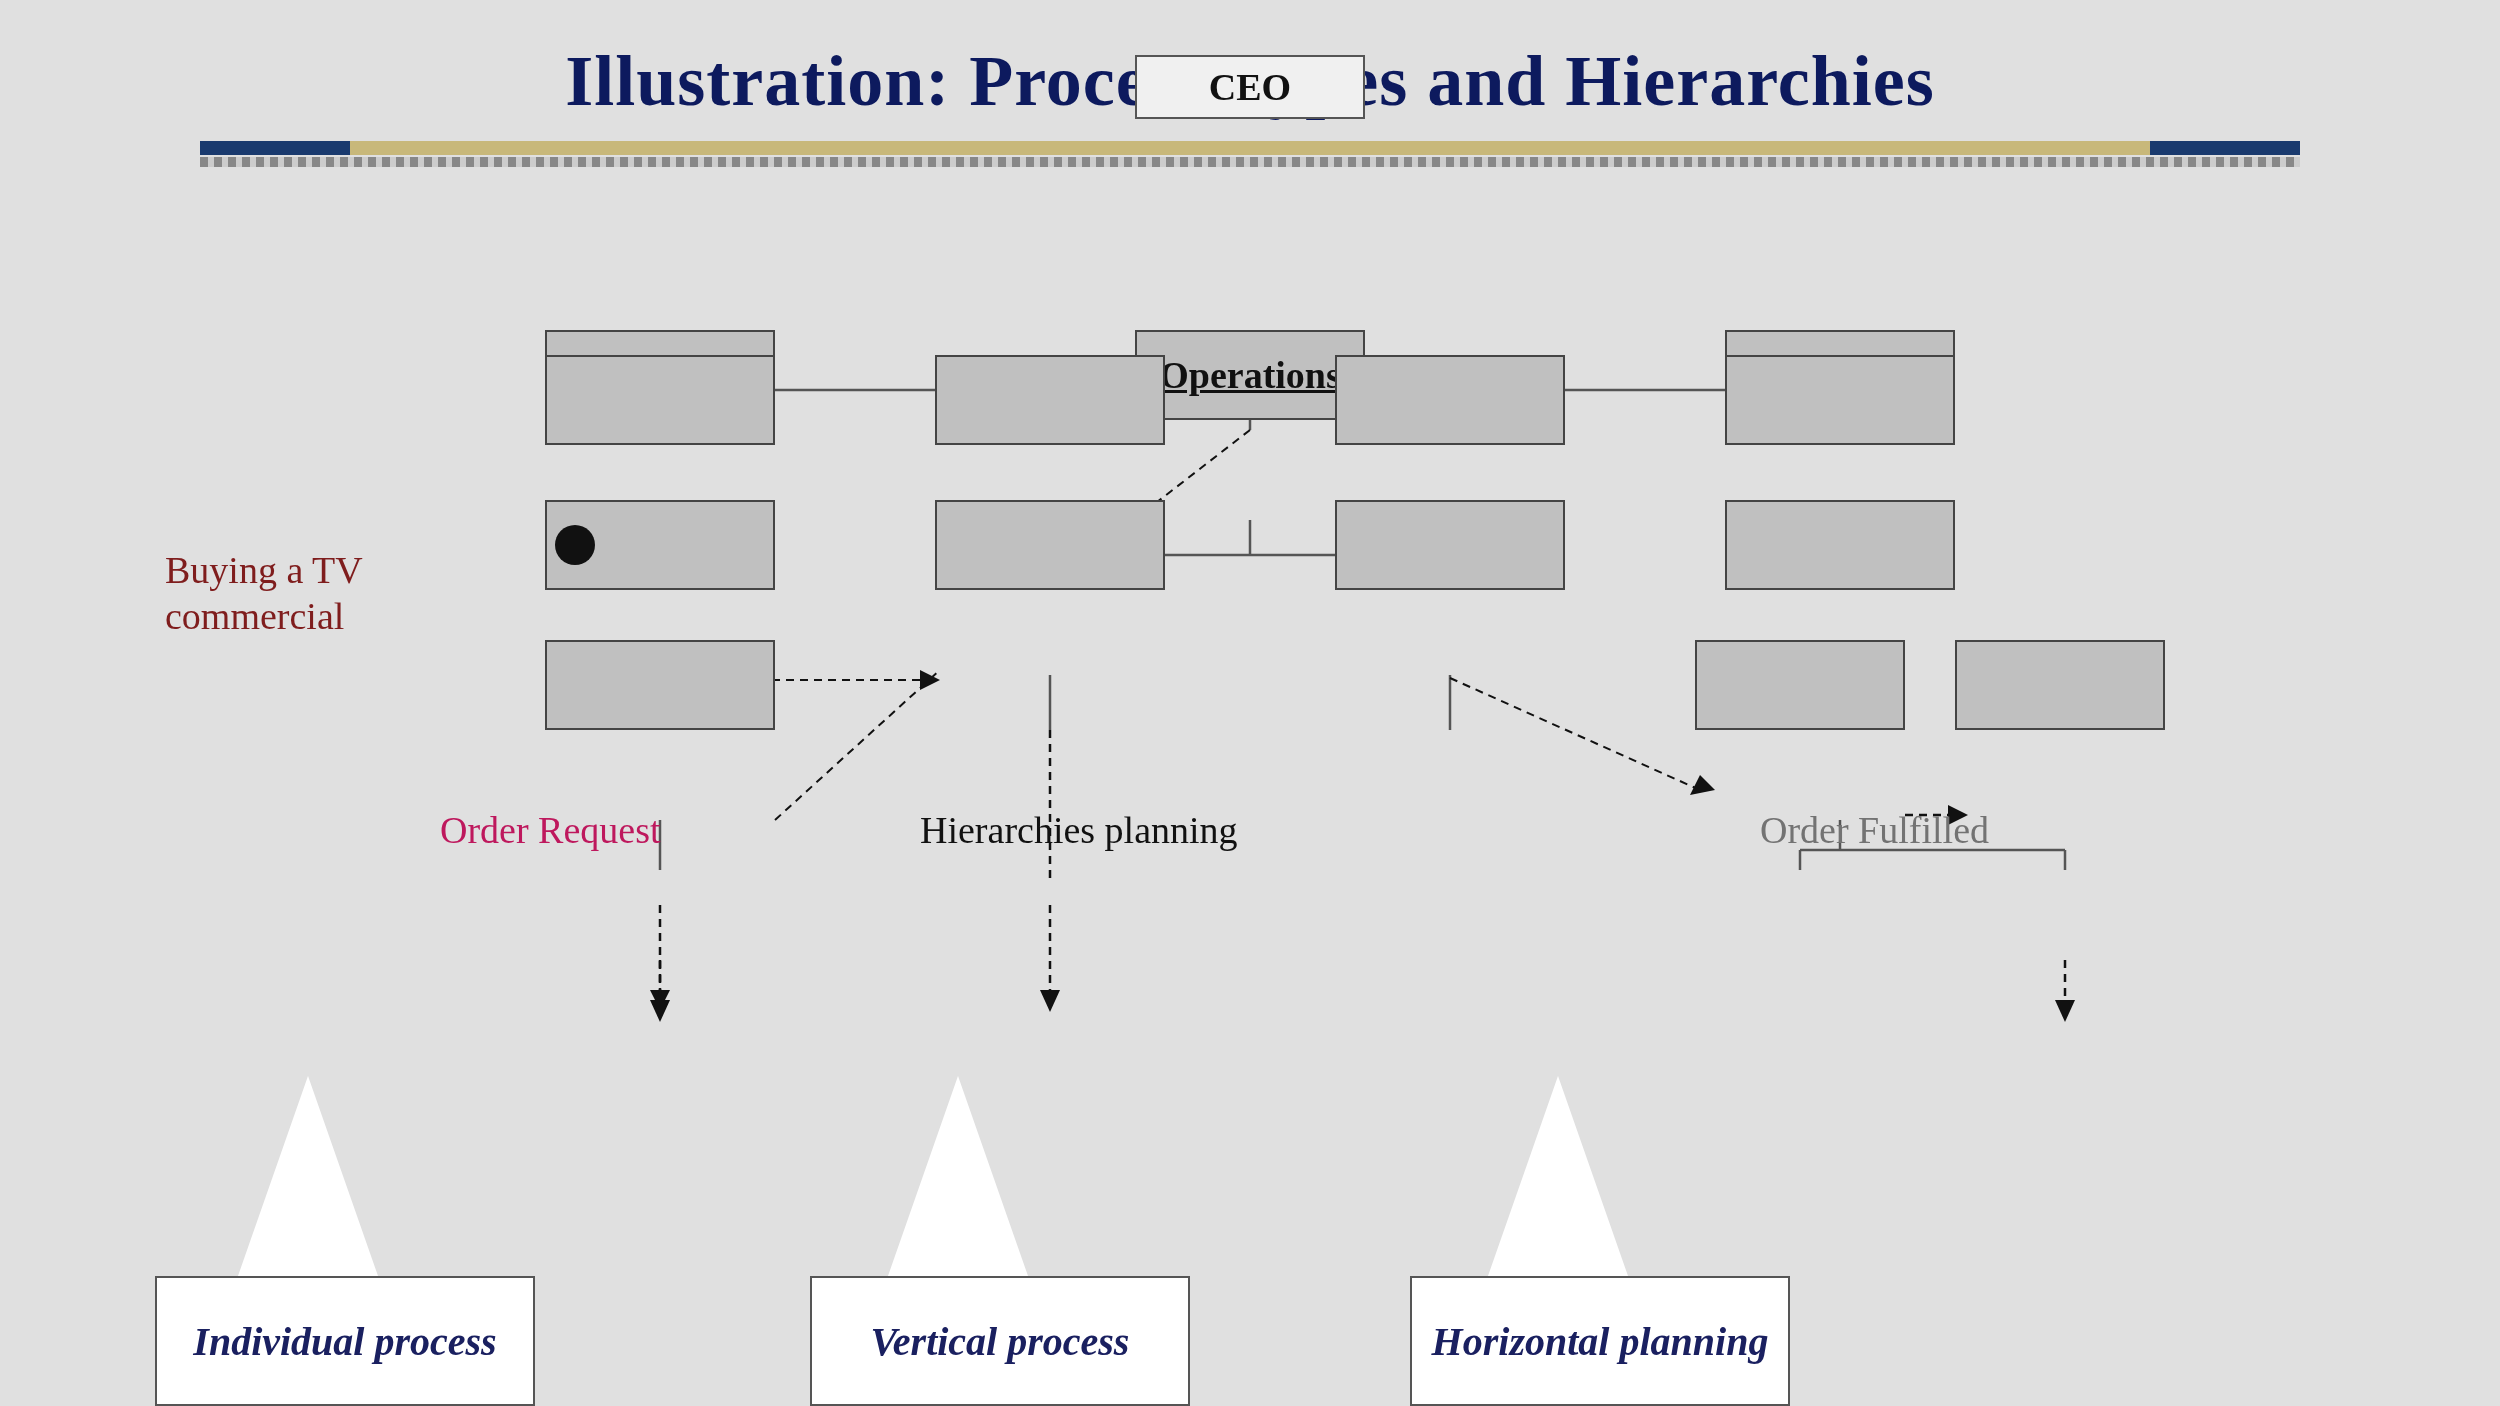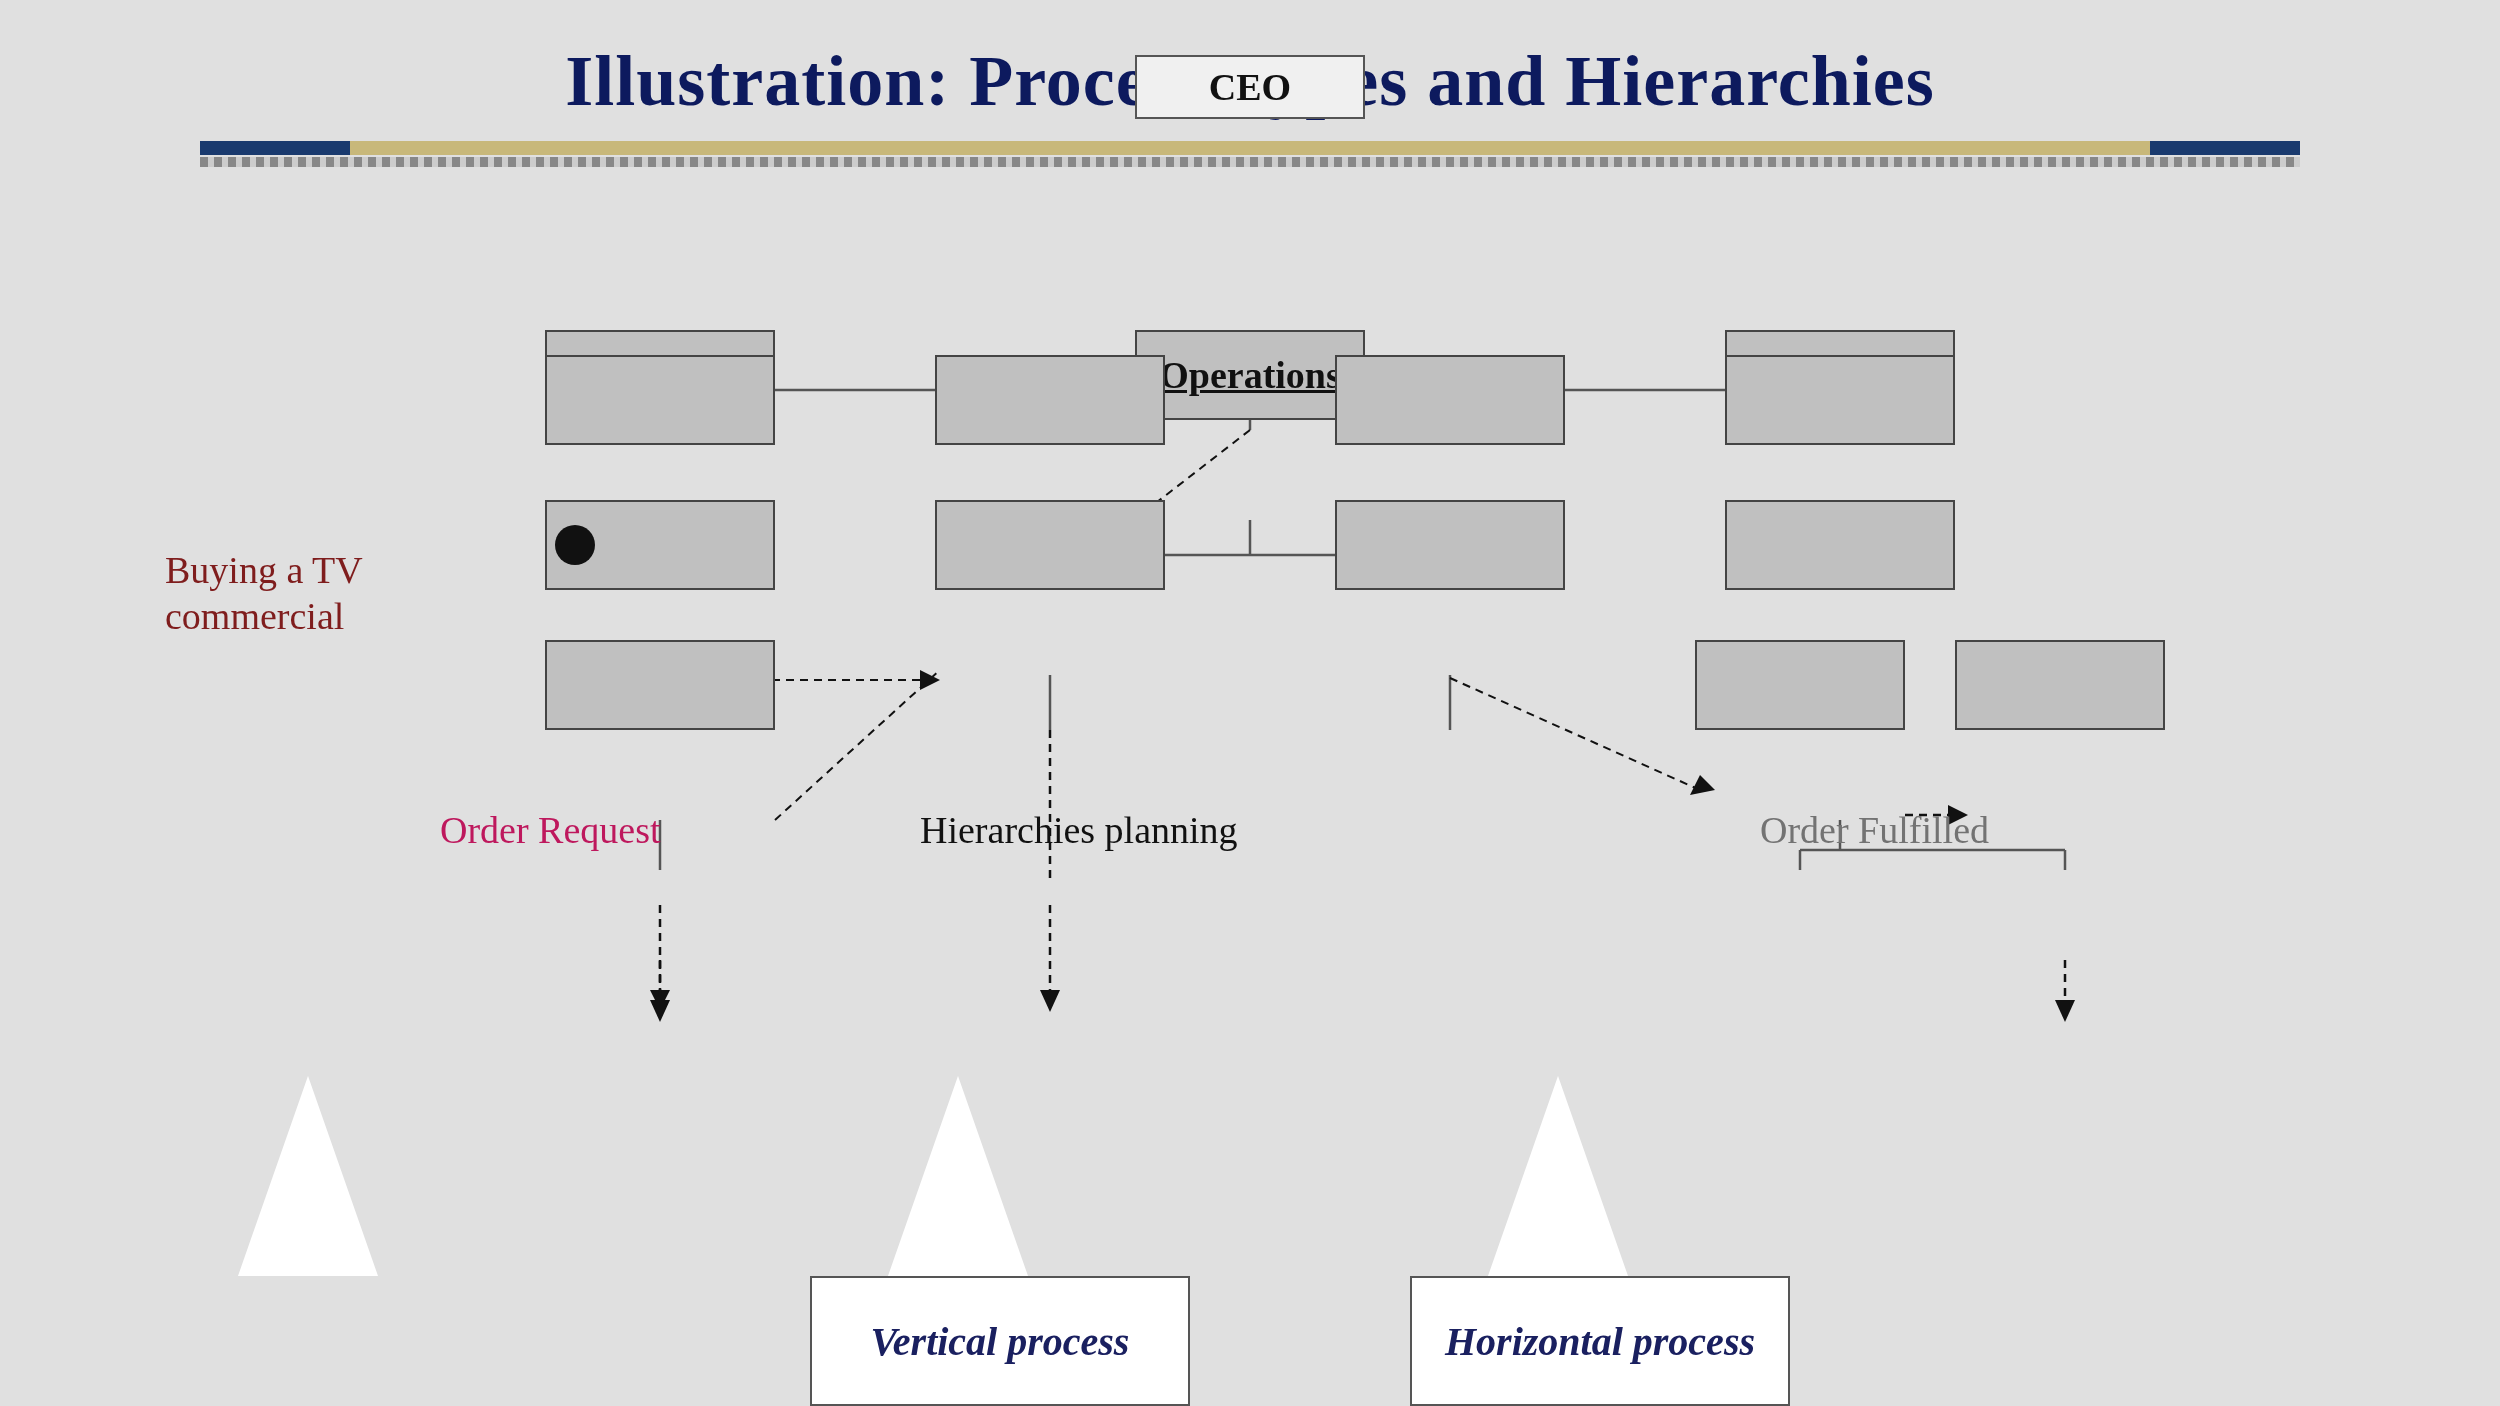--- a/index.html
+++ b/index.html
@@ -331,24 +331,27 @@
 
   <div class="black-dot"></div>
 
   <div class="label-tv">Buying a TV<br>commercial</div>
 
   <div class="label-order-request">Order Request</div>
   <div class="label-production">Hierarchies planning</div>
   <div class="label-order-fulfilled">Order Fulfilled</div>
 
   <div class="tri tri-individual"></div>
+  <div class="proc-box proc-individual">
+    <span>Individual process</span>
+  </div>
 
   <div class="tri tri-vertical"></div>
   <div class="proc-box proc-vertical">
     <span>Vertical process</span>
   </div>
 
   <div class="tri tri-horizontal"></div>
   <div class="proc-box proc-horizontal">
-    <span>Horizontal process</span>
+    <span>Horizontal planning</span>
   </div>
 
 </div>
 
 </body></html>

